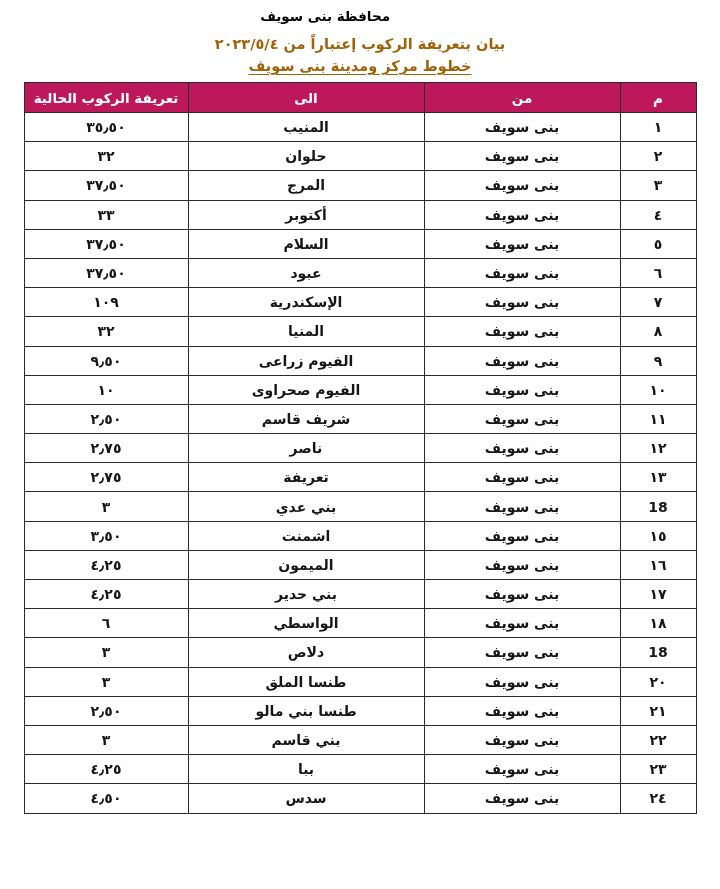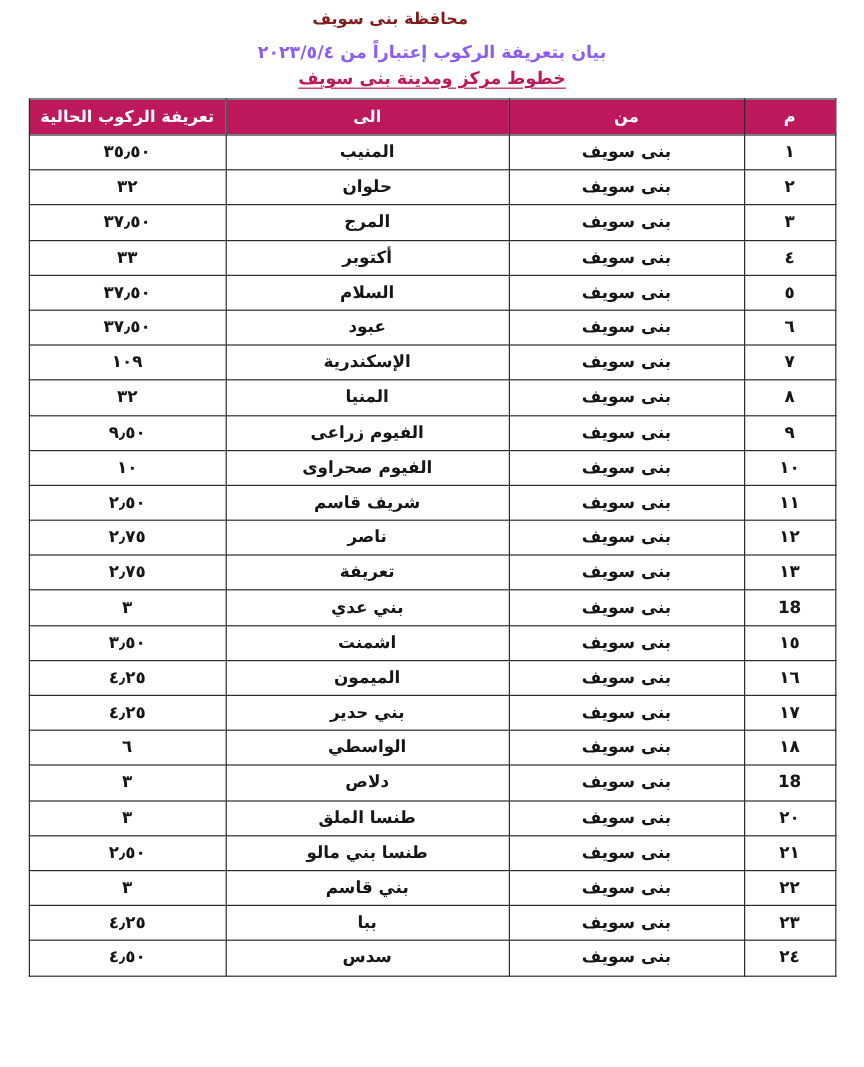--- a/index.html
+++ b/index.html
@@ -20,21 +20,21 @@
     height: 889px;
     position: relative;
     box-sizing: border-box;
     padding: 6px 0 0 0;
   }
   .hdr-right {
     text-align: center;
     font-size: 13px;
     font-weight: bold;
     letter-spacing: 0px;
-    color: #7f1d1d;
+    color: #000000;
     margin: 2px 0 0 0;
     padding-right: 0;
   }
   .hdr-line1 {
     margin-right: 330px;
     text-align: right;
     font-size: 13.5px;
     font-weight: bold;
   }
   .hdr-line2 {
@@ -47,27 +47,27 @@
     letter-spacing: 2px;
     margin-top: 3px;
   }
   .title-block {
     text-align: center;
     margin-top: 12px;
   }
   .title-1 {
     font-size: 14.5px;
     font-weight: bold;
-    color: #8b5cf6;
+    color: #a16207;
     margin-bottom: 6px;
   }
   .title-2 {
     font-size: 14.5px;
     font-weight: bold;
-    color: #be185d;
+    color: #a16207;
     text-decoration: underline;
     text-underline-offset: 3px;
     margin-bottom: 8px;
   }
   table.fares {
     border-collapse: collapse;
     width: 672px;
     margin: 6px auto 0 auto;
     table-layout: fixed;
   }

